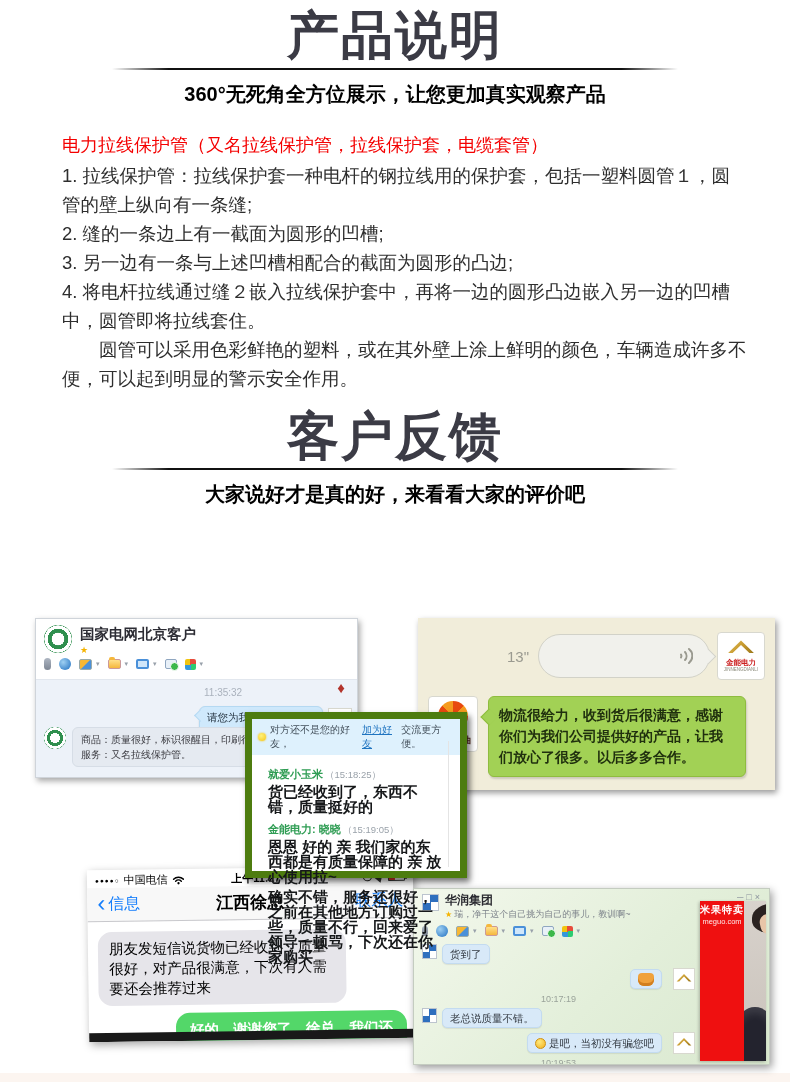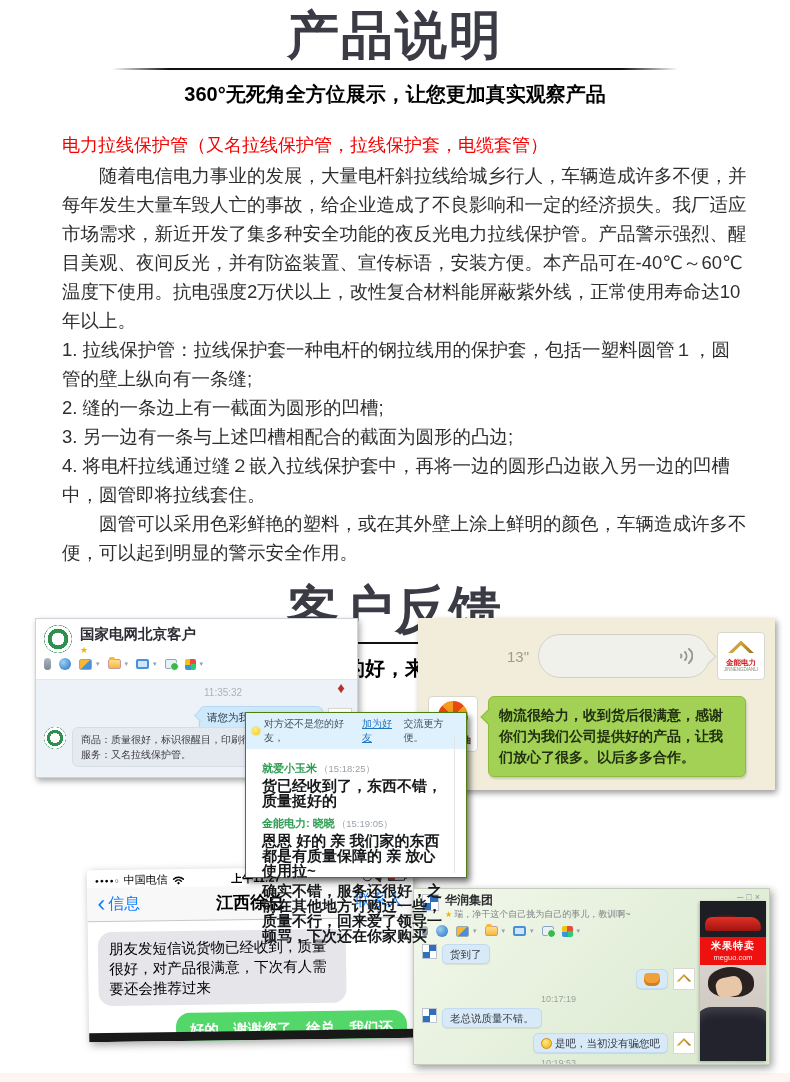--- a/index.html
+++ b/index.html
@@ -21,21 +21,21 @@
   .body-text p { margin:0; }
   .body-text p.indent { text-indent:2em; }
 
   
   .card { position:absolute; background:#fff; }
   .cardA { left:35px; top:618px; width:323px; height:160px; z-index:1;
     border:1px solid #cfd4da; box-shadow:2px 3px 6px rgba(0,0,0,.35); }
   .cardB { left:418px; top:618px; width:357px; height:172px; z-index:2;
     background:#f1edda; box-shadow:2px 3px 6px rgba(0,0,0,.4); }
   .cardC { left:245px; top:712px; width:222px; height:166px; z-index:6;
-    border:1px solid #4d7c0f; box-shadow:3px 4px 6px rgba(0,0,0,.55); }
+    border:7px solid #4d7c0f; box-shadow:3px 4px 6px rgba(0,0,0,.55); }
   .cardD { left:88px; top:868px; width:326px; height:172px; z-index:3;
     box-shadow:2px 3px 8px rgba(0,0,0,.35); transform:rotate(-0.8deg); }
   .cardE { left:413px; top:888px; width:357px; height:177px; z-index:4;
     background:linear-gradient(135deg,#f3f8ec 0%,#e3efda 55%,#d9e8cf 100%);
     border:1px solid #c4ccc0; box-shadow:2px 3px 8px rgba(0,0,0,.4); overflow:hidden; }
 
   
   .sg-logo { display:inline-block; border-radius:50%;
     background:radial-gradient(circle,#fff 0 32%,#2f8f4e 33% 52%,#fff 53% 68%,#2f8f4e 69% 100%); }
   .gold-logo { display:inline-block;
@@ -140,27 +140,27 @@
   .e-name { font-size:12px; font-weight:700; color:#2b2b31; line-height:13px; }
   .e-sig { font-size:9px; color:#7c828a; margin-top:1px; }
   .e-sig .star { font-size:8px; margin-right:2px; }
   .winbtns { position:absolute; right:6px; top:3px; font-size:9px; color:#8a929c; letter-spacing:3px; cursor:pointer; }
   .cardE .tbrow { padding:2px 8px 3px; }
   .cardE .ic-mic { width:6px; height:10px; }
   .e-chat { position:relative; margin:2px 74px 0 8px; }
   .el { display:flex; gap:5px; align-items:flex-start; margin-top:4px; }
   .hr-av { width:15px; height:15px; flex:none; }
   .eb { background:#d8e9f8; border:1px solid #c3dbf0; border-radius:5px; padding:2px 7px; font-size:10.5px; color:#333a42; line-height:14px; box-shadow:0 1px 1px rgba(0,0,0,.08); }
-  .er { display:flex; justify-content:flex-end; gap:5px; align-items:center; margin-top:4px; }
+  .er { display:flex; justify-content:flex-end; gap:11px; align-items:center; margin-top:4px; }
   .er .gold-av { width:22px; height:22px; }
   .er .gold-av .gold-logo { width:16px; height:12px; }
   .stick { display:inline-block; width:16px; height:13px; background:#f0a13c; border-radius:4px 4px 6px 6px; box-shadow:inset 0 -3px 0 #d27f1f; vertical-align:middle; }
   .smiley { display:inline-block; width:11px; height:11px; border-radius:50%; background:radial-gradient(circle at 38% 32%,#ffe97a,#f2b01e); border:1px solid #cf9010; vertical-align:-2px; margin-right:3px; }
   .etime { text-align:center; font-size:9px; color:#9aa39a; margin-top:4px; }
-  .e-ad { position:absolute; right:3px; top:12px; bottom:3px; width:66px; display:flex; flex-direction:column; box-shadow:-1px 1px 3px rgba(0,0,0,.25); }
+  .e-ad { position:absolute; right:3px; top:12px; bottom:3px; width:66px; display:flex; flex-direction:row; box-shadow:-1px 1px 3px rgba(0,0,0,.25); }
   .ad-car { height:36px; background:#1d1d24; position:relative; overflow:hidden; }
   .ad-car::after { content:""; position:absolute; left:5px; right:5px; bottom:6px; height:14px; border-radius:7px 10px 3px 3px; background:linear-gradient(#e23026,#9e1410); }
   .ad-car::before { content:""; position:absolute; left:14px; bottom:14px; width:26px; height:8px; border-radius:6px 8px 0 0; background:#5c0f0c; }
   .ad-band { background:#ef1010; color:#fff; text-align:center; padding:2px 0 3px; }
   .ad-band .ad-t { font-size:10px; font-weight:700; letter-spacing:1px; }
   .ad-band .ad-u { font-size:7.5px; opacity:.9; }
   .ad-photo { flex:1; background:linear-gradient(#d8d2cc,#c9c2ba); position:relative; overflow:hidden; }
   .ad-photo .hair { position:absolute; left:8px; top:2px; width:46px; height:30px; border-radius:50% 50% 40% 40%; background:#2a2220; }
   .ad-photo .hand { position:absolute; left:16px; top:12px; width:26px; height:20px; border-radius:8px; background:#e8c6a8; transform:rotate(-12deg); }
   .ad-photo .jacket { position:absolute; left:-6px; right:-6px; bottom:-4px; height:58px; border-radius:18px 18px 0 0; background:#23232e; box-shadow:inset 0 6px 8px rgba(255,255,255,.12); }
@@ -171,21 +171,20 @@
 <body>
 
 <div class="page">
 
   <div class="big-title t1">产品说明</div>
   <div class="divider"></div>
   <div class="subtitle">360°无死角全方位展示，让您更加真实观察产品</div>
 
   <div class="red-heading">电力拉线保护管（又名拉线保护管，拉线保护套，电缆套管）</div>
   <div class="body-text">
-    <p class="indent">随着电信电力事业的发展，大量电杆斜拉线给城乡行人，车辆造成许多不便，并每年发生大量车毁人亡的事故，给企业造成了不良影响和一定的经济损失。我厂适应市场需求，新近开发了集多种安全功能的夜反光电力拉线保护管。产品警示强烈、醒目美观、夜间反光，并有防盗装置、宣传标语，安装方便。本产品可在-40℃～60℃温度下使用。抗电强度2万伏以上，改性复合材料能屏蔽紫外线，正常使用寿命达10年以上。</p>
     <p>1. 拉线保护管：拉线保护套一种电杆的钢拉线用的保护套，包括一塑料圆管１，圆管的壁上纵向有一条缝;</p>
     <p>2. 缝的一条边上有一截面为圆形的凹槽;</p>
     <p>3. 另一边有一条与上述凹槽相配合的截面为圆形的凸边;</p>
     <p>4. 将电杆拉线通过缝２嵌入拉线保护套中，再将一边的圆形凸边嵌入另一边的凹槽中，圆管即将拉线套住。</p>
     <p class="indent">圆管可以采用色彩鲜艳的塑料，或在其外壁上涂上鲜明的颜色，车辆造成许多不便，可以起到明显的警示安全作用。</p>
   </div>
 
   <div class="big-title t2">客户反馈</div>
   <div class="divider"></div>
   <div class="subtitle">大家说好才是真的好，来看看大家的评价吧</div>

